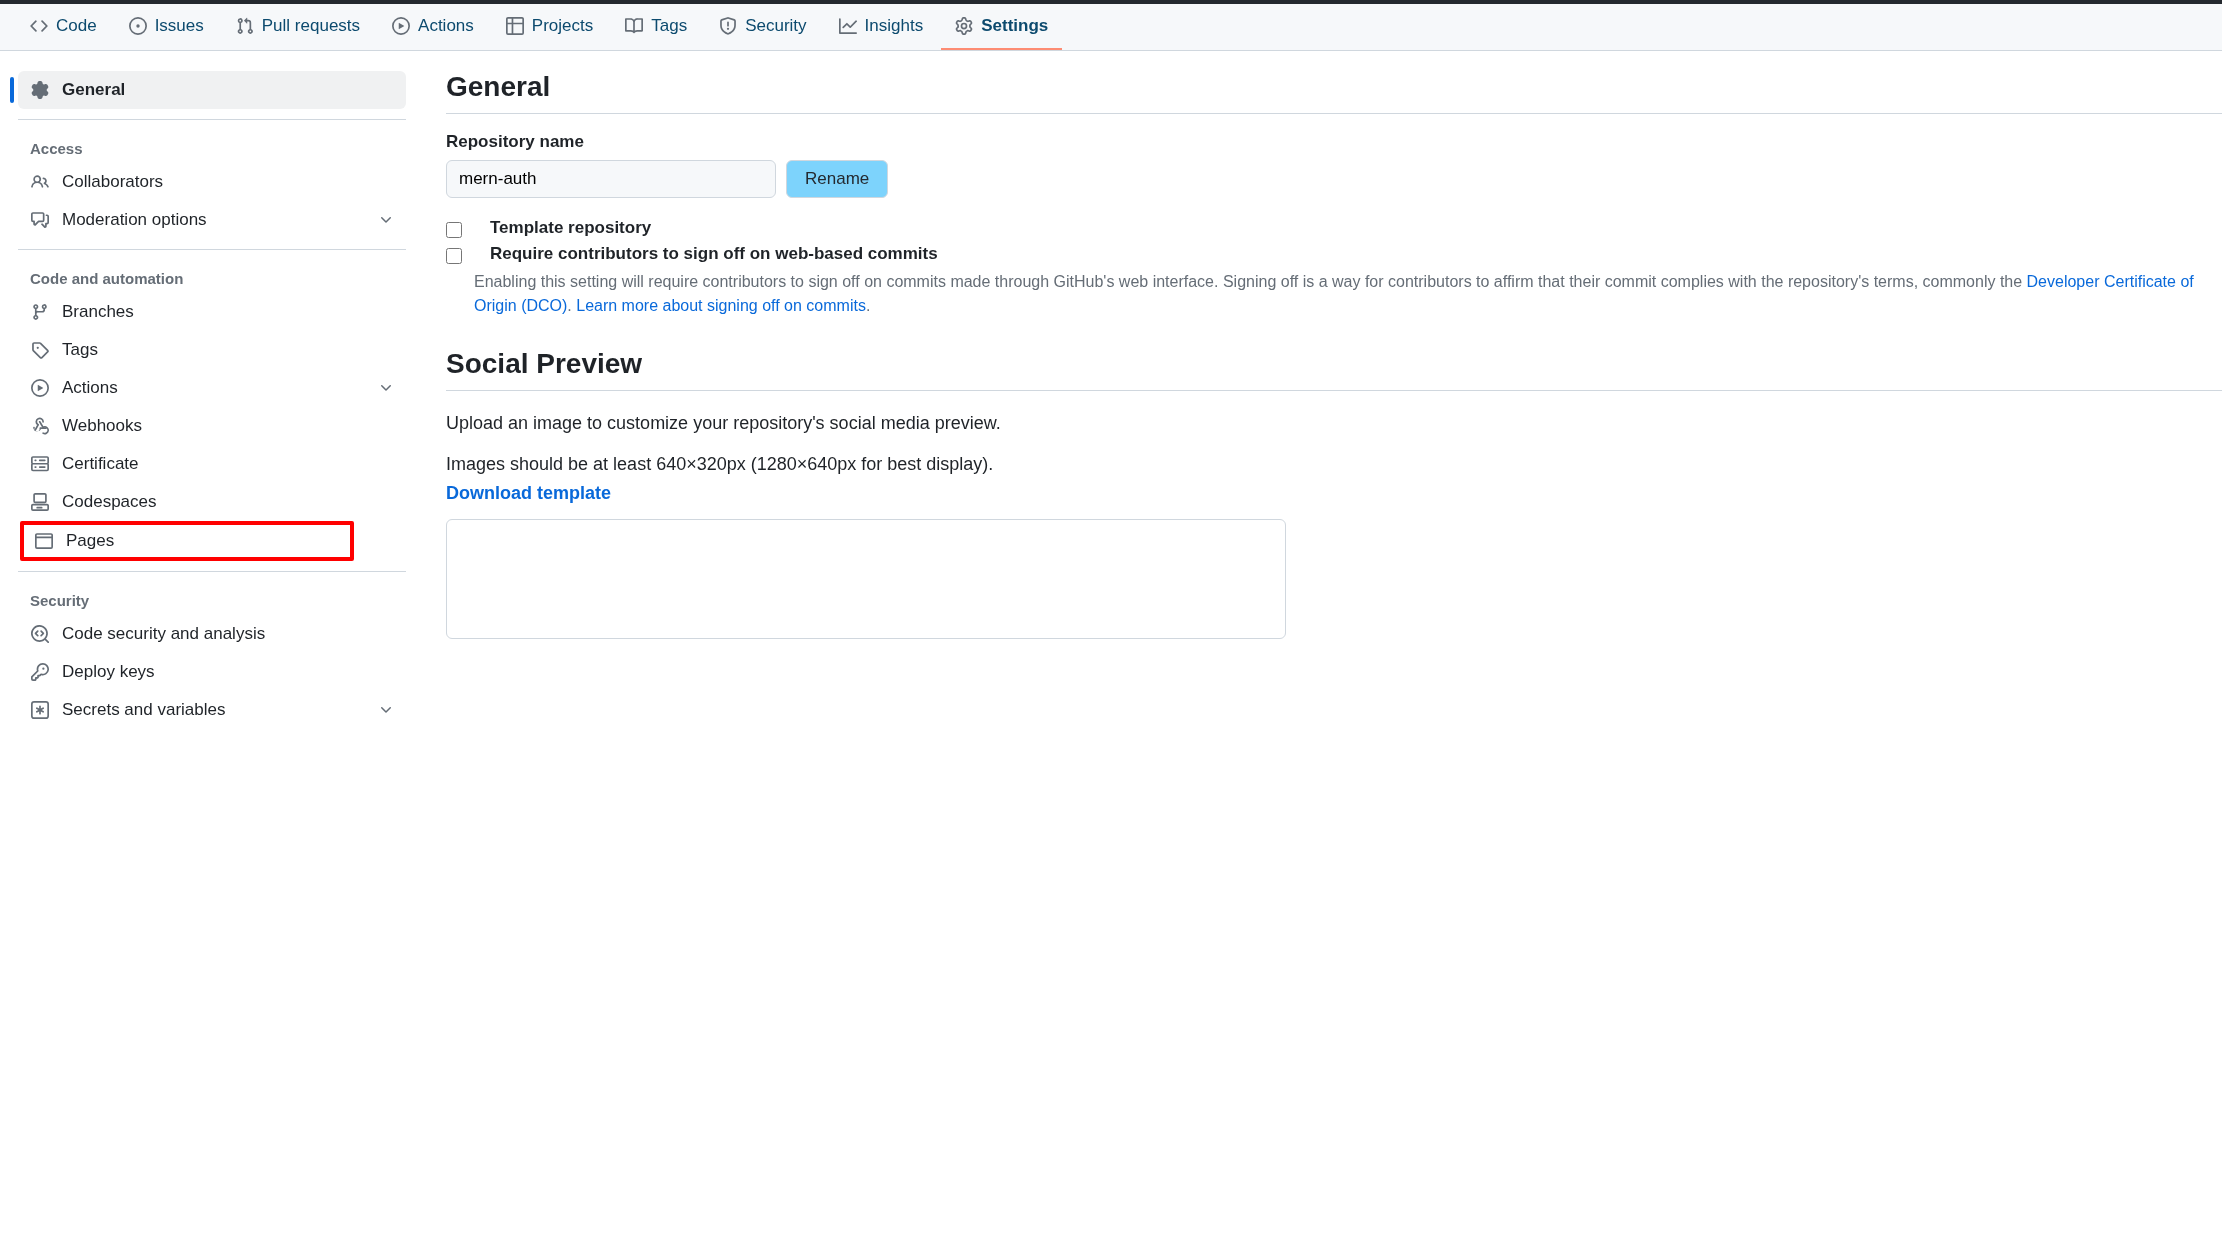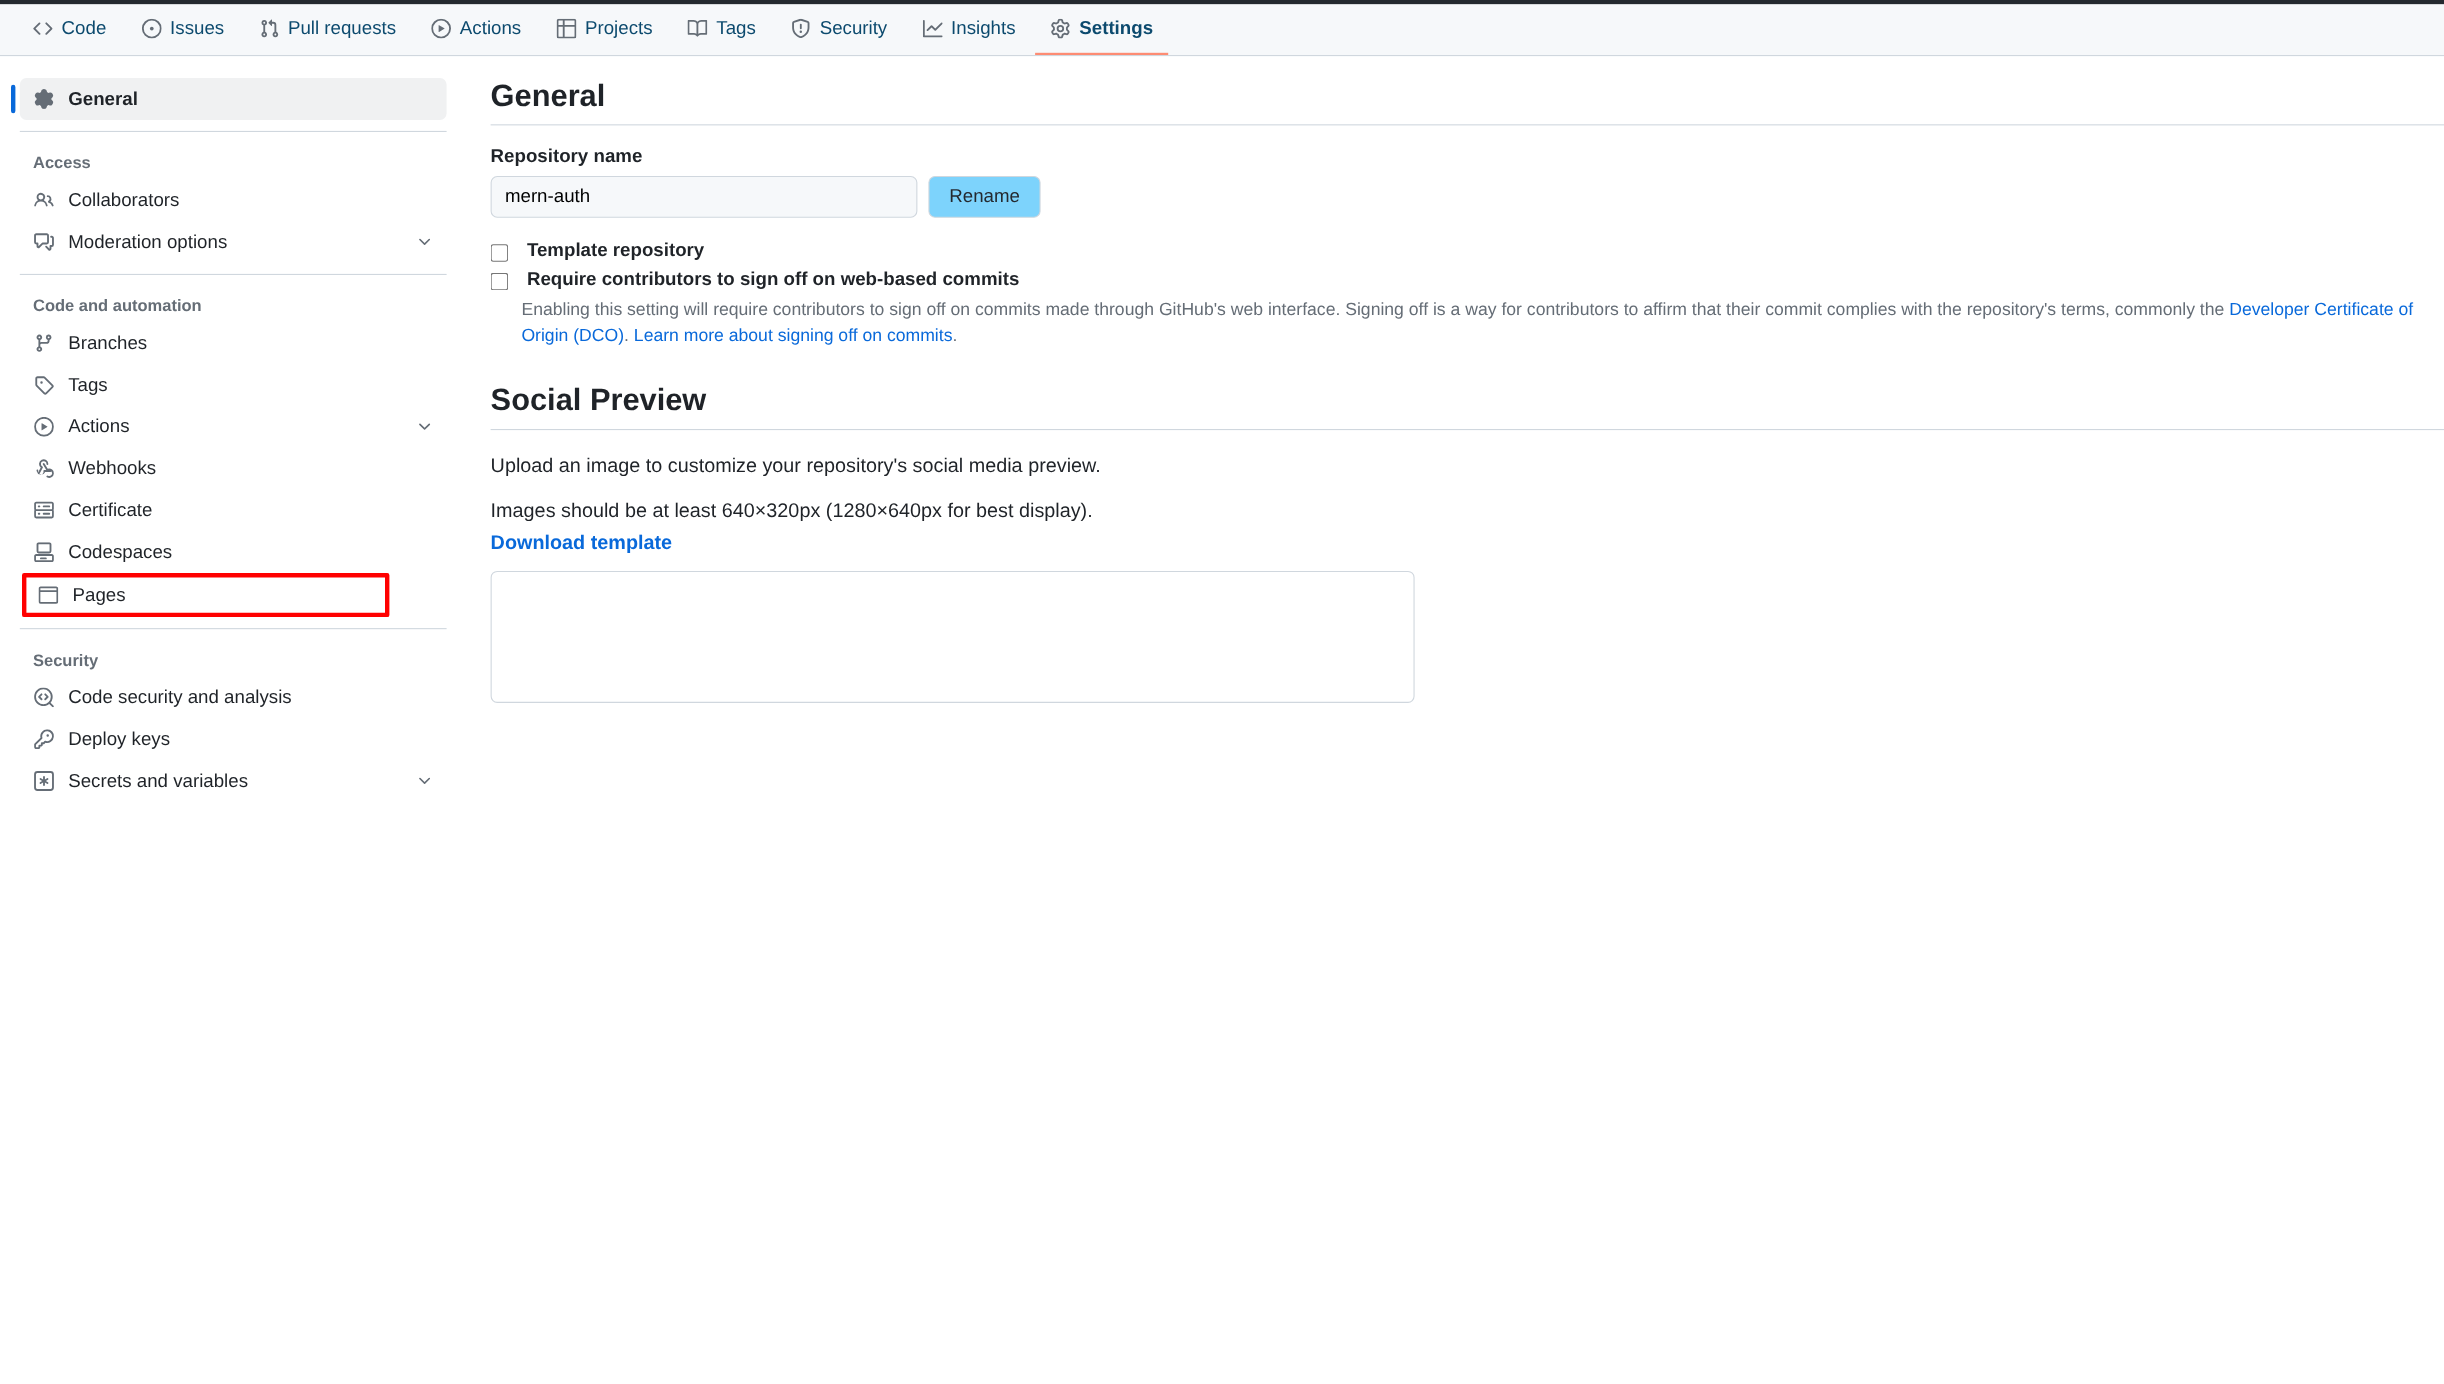--- a/index.html
+++ b/index.html
@@ -120,35 +120,35 @@
     gap: 10px;
     align-items: center;
     margin-bottom: 20px;
   }
   input[type="text"].text-input {
     border: 1px solid #d0d7de;
     background: #f6f8fa;
     border-radius: 6px;
     padding: 8px 12px;
     font-size: 17px;
-    width: 388px;
+    width: 330px;
   }
   button.btn {
     border: 1px solid #d0d7de;
     background: #7dd3fc;
     border-radius: 6px;
     padding: 8px 18px;
     font-size: 17px;
     font-weight: 500;
     cursor: pointer;
     color: #24292f;
   }
   .checkbox-row {
     display: flex;
-    gap: 17px;
+    gap: 28px;
     margin-bottom: 6px;
     align-items: flex-start;
   }
   .checkbox-row input[type="checkbox"] {
     width: 16px;
     height: 16px;
     margin-top: 4px;
     flex-shrink: 0;
   }
   .checkbox-row .ck-label {

